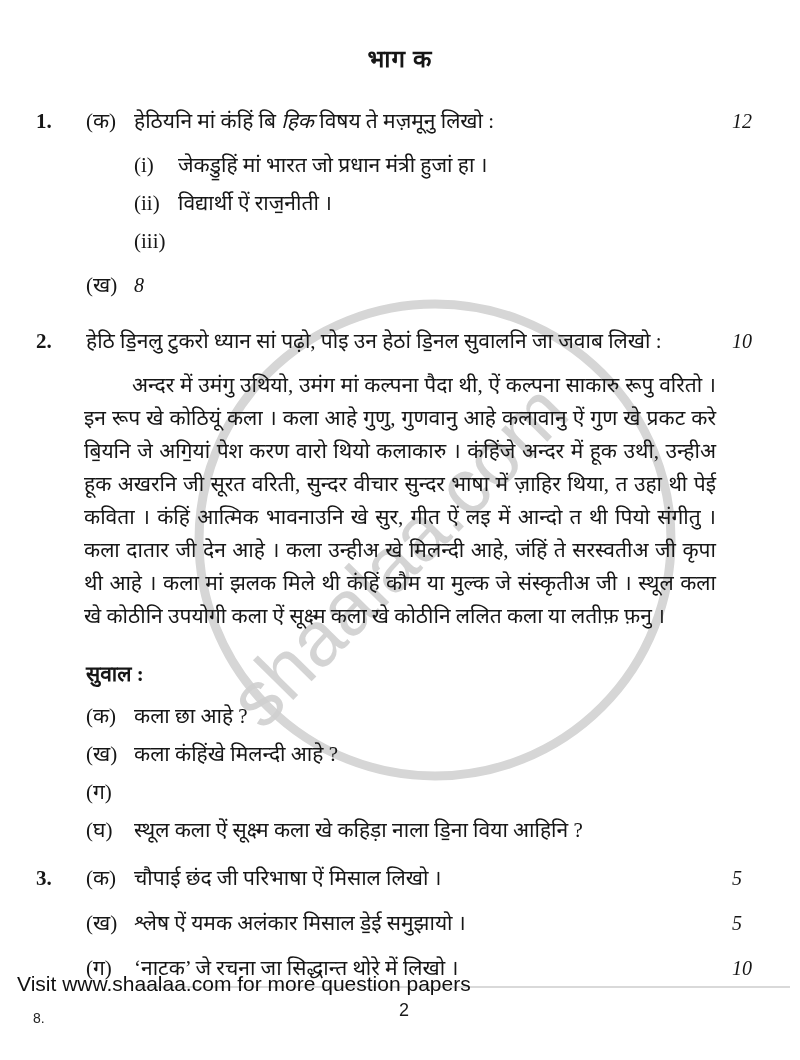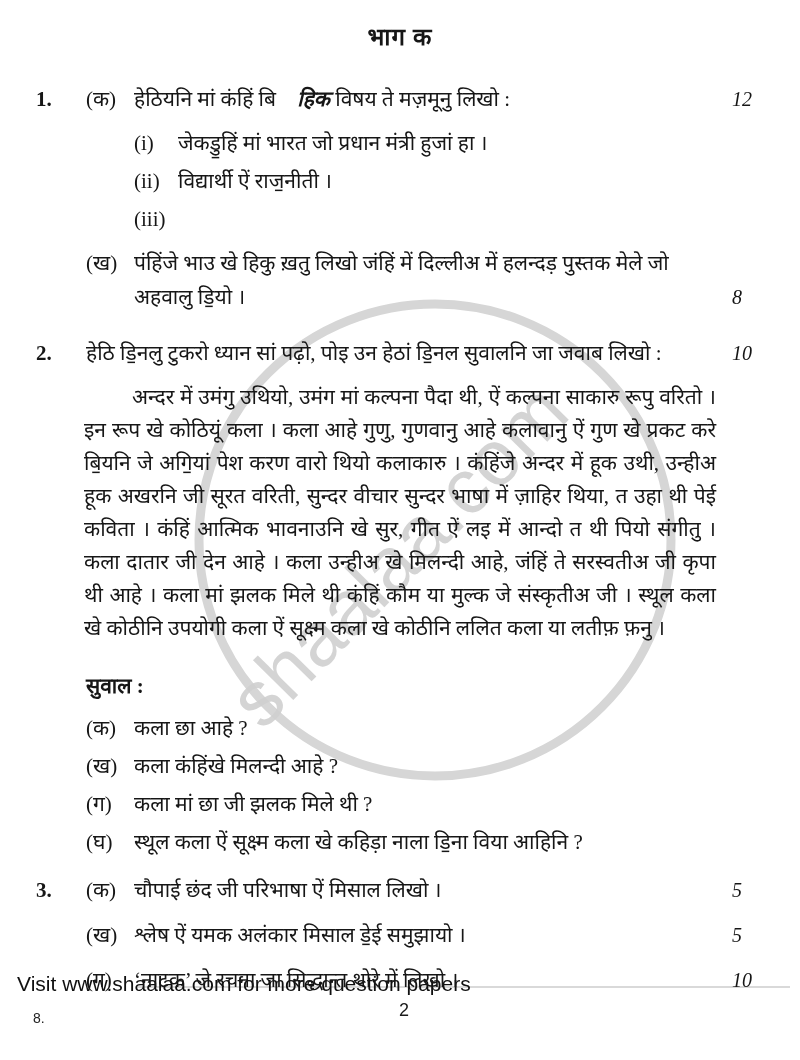--- a/index.html
+++ b/index.html
@@ -11,35 +11,35 @@
     overflow:hidden;
     font-family:"Liberation Serif","DejaVu Serif",serif;
     color:#161616;
   }
   .watermark { position:absolute; left:0; top:0; z-index:0; }
   .content { position:relative; z-index:1; }
 
   .header {
     text-align:center; font-weight:bold;
     font-size:24px; line-height:30px;
-    padding-top:22px; letter-spacing:1px;
+    padding-top:44px; letter-spacing:1px;
   }
 
   .qrow {
     display:flex; align-items:flex-start;
     padding-left:36px; padding-right:26px;
     font-size:21px; line-height:34px;
   }
   .qnum   { width:50px; flex:none; font-weight:bold; }
   .qnum-spacer { width:50px; flex:none; }
   .qlabel { width:48px; flex:none; }
   .qtext  { flex:1; }
   .qmarks { width:42px; flex:none; text-align:left; font-style:italic; font-size:20px; }
   .qmarks.align-bottom { align-self:flex-end; }
-  .bold-ital { font-weight:bold; font-style:italic;margin-left:16px; }
+  .bold-ital { font-weight:normal; font-style:italic; }
 
   .q1-row { margin-top:30px; }
   .topics { margin:10px 26px 0 134px; }
   .topic  { display:flex; align-items:flex-start; font-size:21px; line-height:34px; margin-bottom:4px; }
   .topic-label { width:44px; flex:none; }
   .q1b-row { margin-top:10px; }
   .q2-row  { margin-top:22px; }
 
   .passage {
     margin:11px 84px 0 84px;
@@ -96,21 +96,20 @@
         <span class="topic-text">विद्यार्थी ऐं राज॒नीती ।</span>
       </div>
       <div class="topic">
         <span class="topic-label">(iii)</span>
       </div>
     </div>
 
     <div class="qrow q1b-row">
       <span class="qnum-spacer"></span>
       <span class="qlabel">(ख)</span>
-      <span class="qtext">पंहिंजे भाउ खे हिकु ख़तु लिखो जंहिं में दिल्लीअ में हलन्दड़ पुस्तक मेले जो अहवालु डि॒यो ।</span>
       <span class="qmarks align-bottom">8</span>
     </div>
 
     <div class="qrow q2-row">
       <span class="qnum">2.</span>
       <span class="qtext">हेठि डि॒नलु टुकरो ध्यान सां पढ़ो, पोइ उन हेठां डि॒नल सुवालनि जा जवाब लिखो :</span>
       <span class="qmarks">10</span>
     </div>
 
     <div class="passage">अन्दर में उमंगु उथियो, उमंग मां कल्पना पैदा थी, ऐं कल्पना साकारु रूपु वरितो । इन रूप खे कोठियूं कला । कला आहे गुणु, गुणवानु आहे कलावानु ऐं गुण खे प्रकट करे बि॒यनि जे अगि॒यां पेश करण वारो थियो कलाकारु । कंहिंजे अन्दर में हूक उथी, उन्हीअ हूक अखरनि जी सूरत वरिती, सुन्दर वीचार सुन्दर भाषा में ज़ाहिर थिया, त उहा थी पेई कविता । कंहिं आत्मिक भावनाउनि खे सुर, गीत ऐं लइ में आन्दो त थी पियो संगीतु । कला दातार जी देन आहे । कला उन्हीअ खे मिलन्दी आहे, जंहिं ते सरस्वतीअ जी कृपा थी आहे । कला मां झलक मिले थी कंहिं कौम या मुल्क जे संस्कृतीअ जी । स्थूल कला खे कोठीनि उपयोगी कला ऐं सूक्ष्म कला खे कोठीनि ललित कला या लतीफ़ फ़नु ।</div>
@@ -120,21 +119,20 @@
     <div class="subq">
       <span class="subq-label">(क)</span>
       <span class="qtext">कला छा आहे ?</span>
     </div>
     <div class="subq">
       <span class="subq-label">(ख)</span>
       <span class="qtext">कला कंहिंखे मिलन्दी आहे ?</span>
     </div>
     <div class="subq">
       <span class="subq-label">(ग)</span>
-      <span class="qtext">कला मां छा जी झलक मिले थी ?</span>
     </div>
     <div class="subq">
       <span class="subq-label">(घ)</span>
       <span class="qtext">स्थूल कला ऐं सूक्ष्म कला खे कहिड़ा नाला डि॒ना विया आहिनि ?</span>
     </div>
 
     <div class="qrow q3-first q3-part">
       <span class="qnum">3.</span>
       <span class="qlabel">(क)</span>
       <span class="qtext">चौपाई छंद जी परिभाषा ऐं मिसाल लिखो ।</span>

